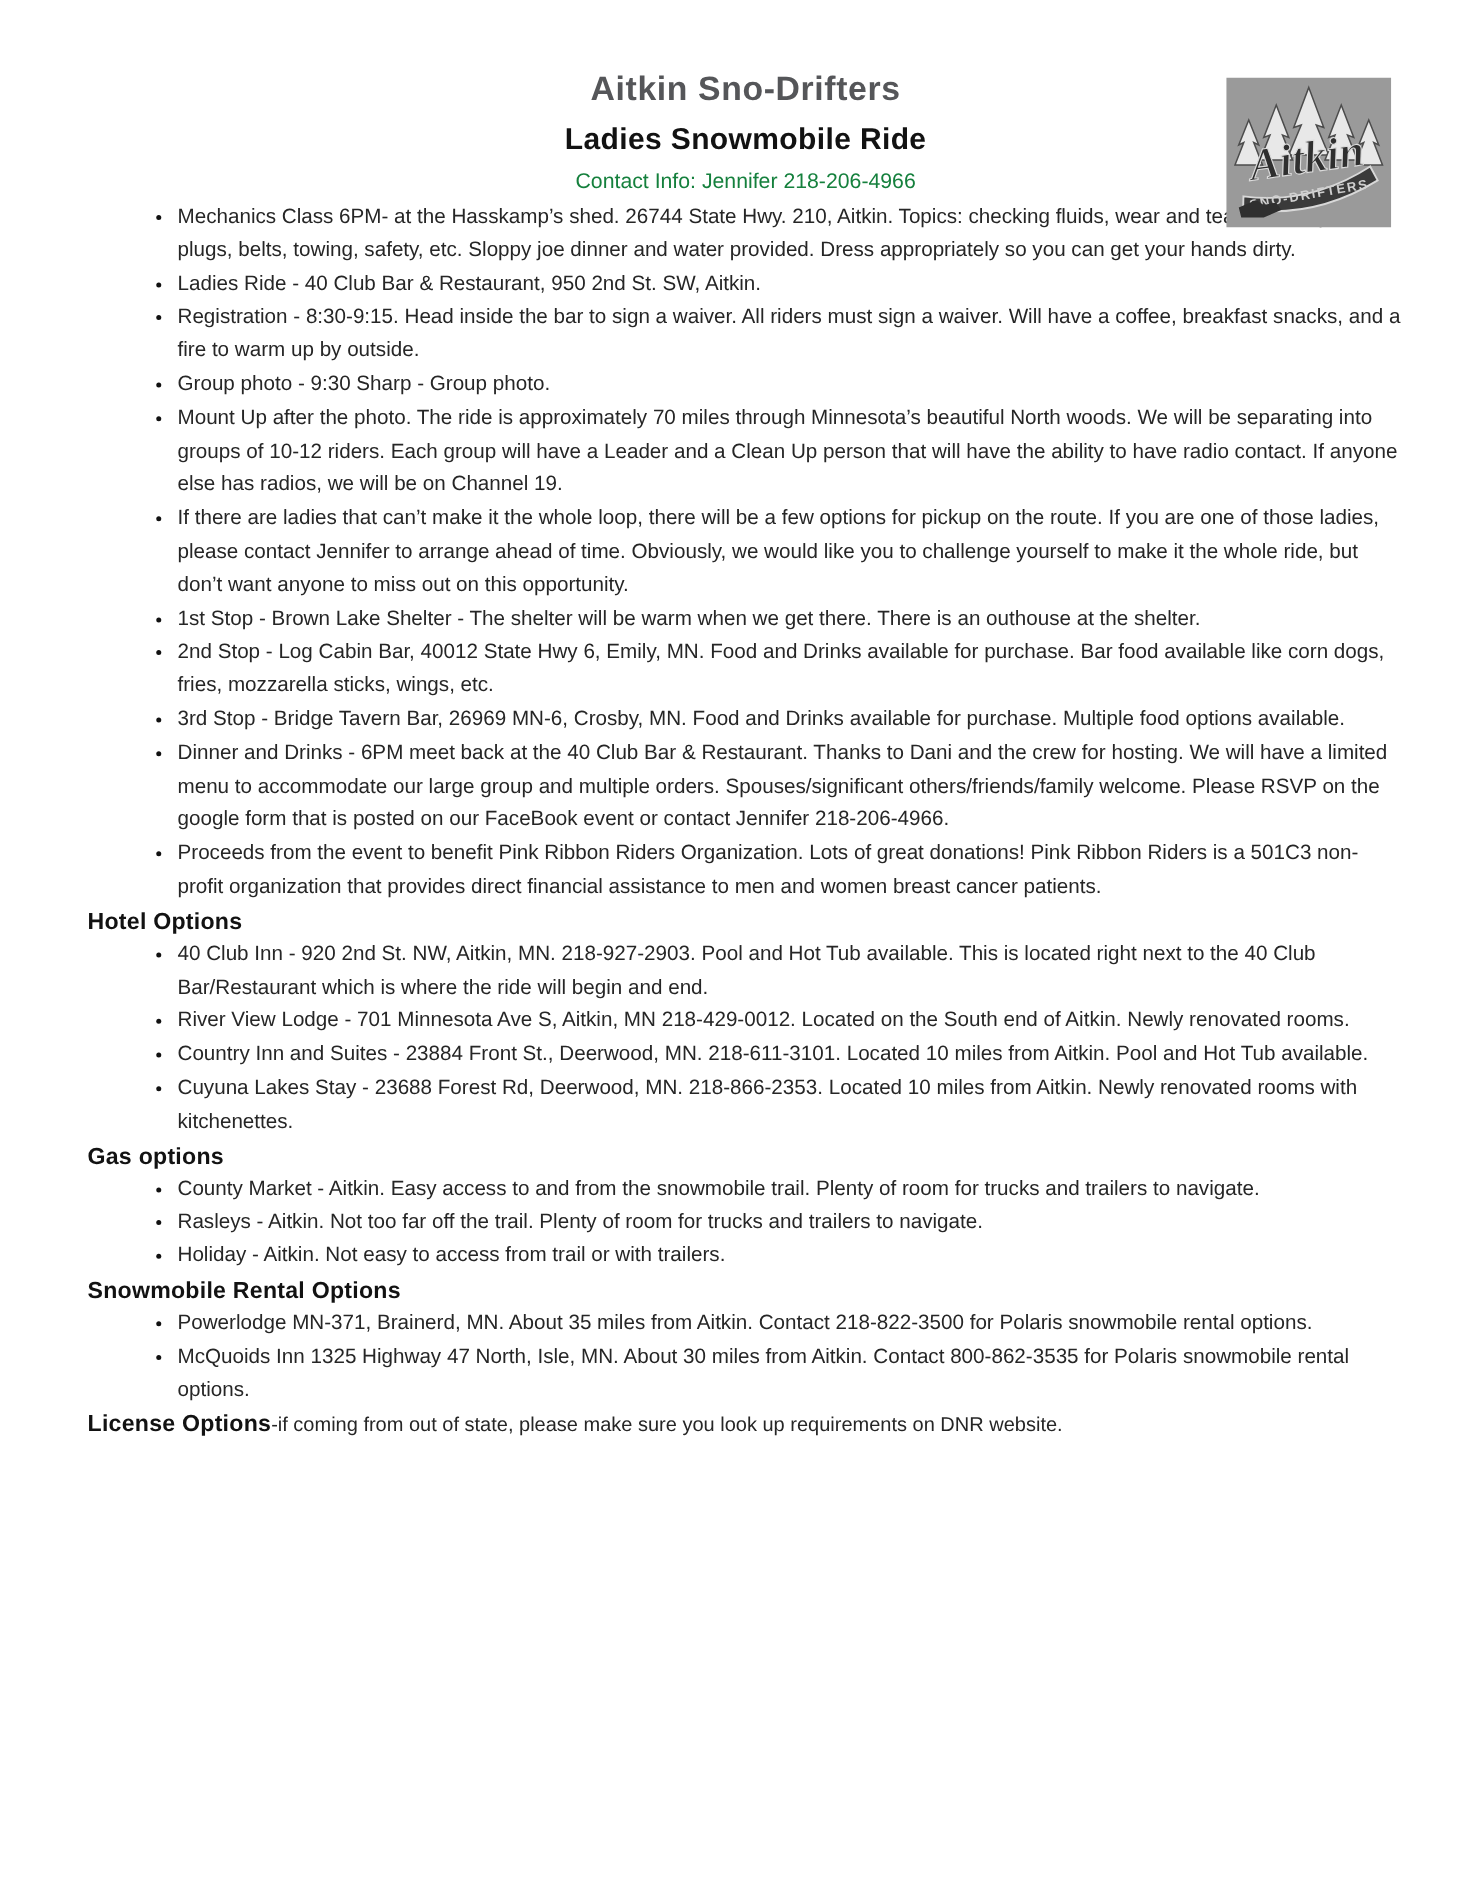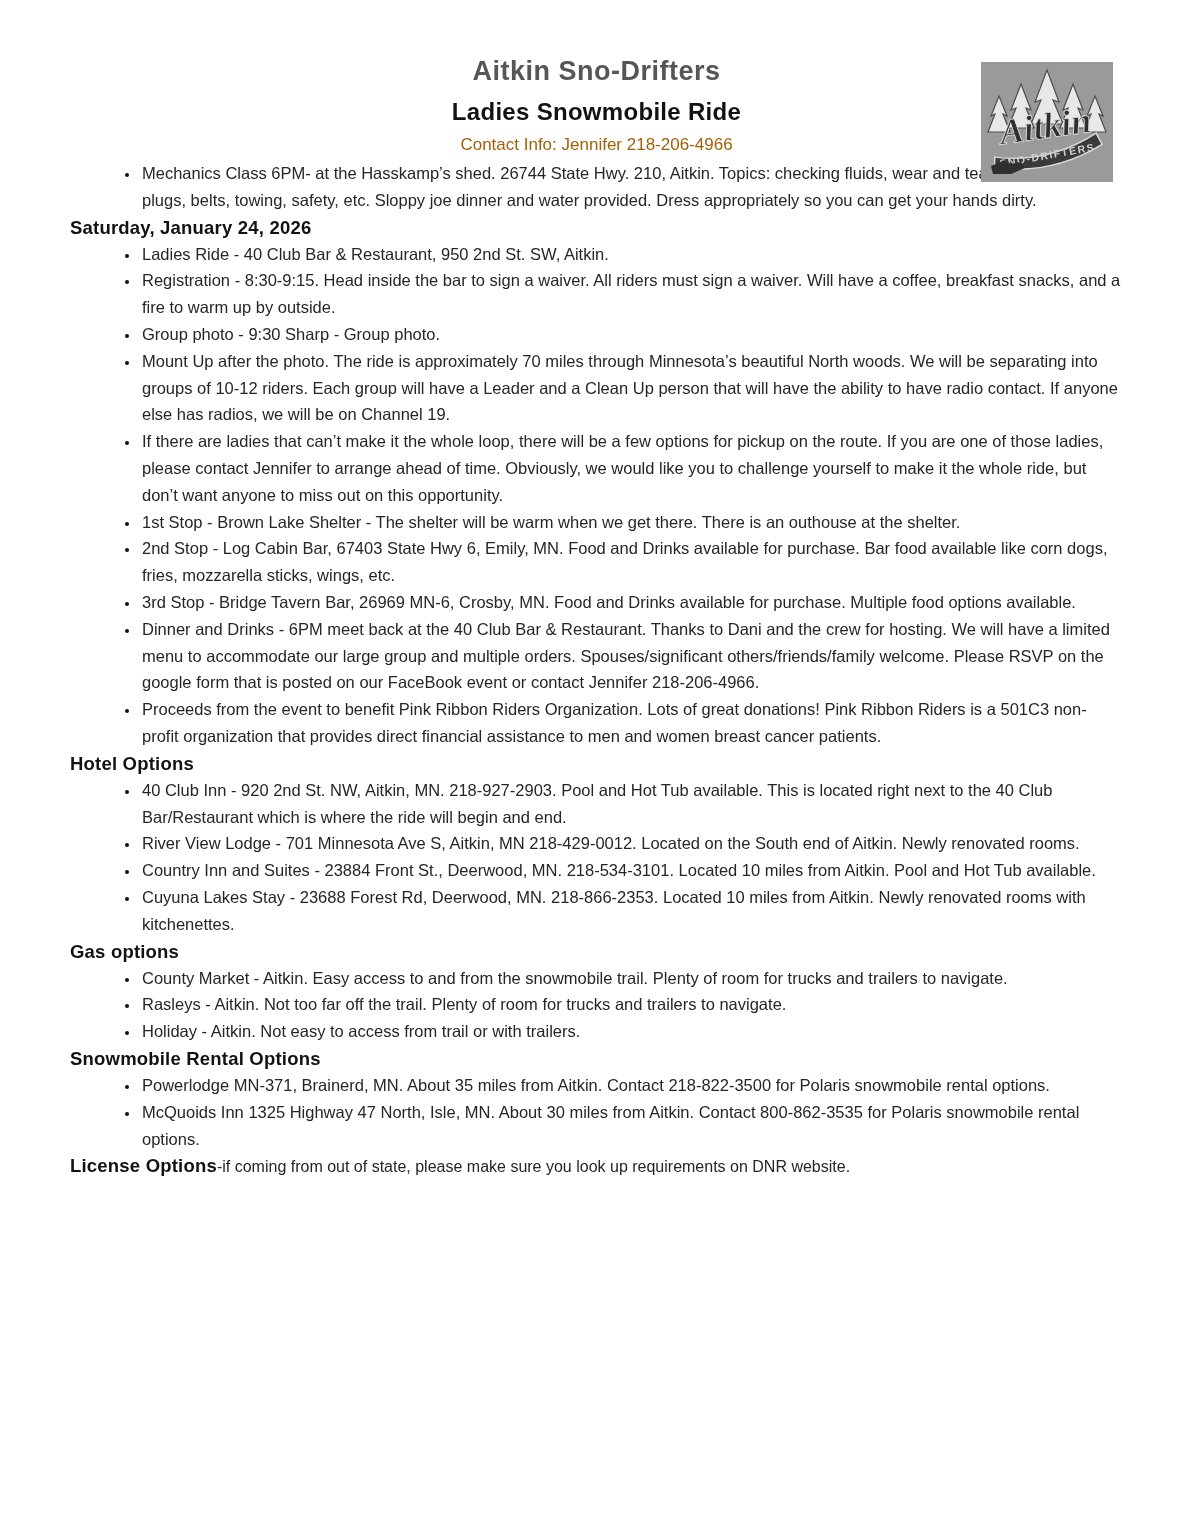--- a/index.html
+++ b/index.html
@@ -33,21 +33,21 @@
   .doc-subtitle {
     font-size: 24px;
     font-weight: 800;
     letter-spacing: 0.3px;
     color: #121212;
     line-height: 31px;
     margin: 8px 0 0 0;
   }
   .doc-contact {
     font-size: 17px;
-    color: #a16207;
+    color: #15803d;
     line-height: 27px;
     margin: 4px 0 0 0;
   }
   .logo-box {
     position: absolute;
     top: 62px;
     right: 66px;
     width: 132px;
     height: 120px;
   }
@@ -116,40 +116,39 @@
     <div class="doc-contact">Contact Info:  Jennifer 218-206-4966</div>
   </div>
 
   <div class="sections">
       <section>
         <ul class="bullets">
           <li>Mechanics Class 6PM- at the Hasskamp’s shed.  26744 State Hwy. 210, Aitkin.  Topics: checking fluids, wear and tear items, spark plugs, belts, towing, safety, etc.  Sloppy joe dinner and water provided.  Dress appropriately so you can get your hands dirty.</li>
         </ul>
       </section>
       <section>
-        <h2 class="section-heading"><span>Saturday, January 24, 2026</span></h2>
         <ul class="bullets">
           <li>Ladies Ride - 40 Club Bar &amp; Restaurant, 950 2nd St. SW, Aitkin.</li>
           <li>Registration - 8:30-9:15.  Head inside the bar to sign a waiver.  All riders must sign a waiver.  Will have a coffee, breakfast snacks, and a fire to warm up by outside.</li>
           <li>Group photo - 9:30 Sharp - Group photo.</li>
           <li>Mount Up after the photo.  The ride is approximately 70 miles through Minnesota’s beautiful North woods.  We will be separating into groups of 10-12 riders.  Each group will have a Leader and a Clean Up person that will have the ability to have radio contact.  If anyone else has radios, we will be on Channel 19.</li>
           <li>If there are ladies that can’t make it the whole loop, there will be a few options for pickup on the route.  If you are one of those ladies, please contact Jennifer to arrange ahead of time.  Obviously, we would like you to challenge yourself to make it the whole ride, but don’t want anyone to miss out on this opportunity.</li>
           <li>1st Stop - Brown Lake Shelter - The shelter will be warm when we get there.  There is an outhouse at the shelter.</li>
-          <li>2nd Stop - Log Cabin Bar, 67403 State Hwy 6, Emily, MN.  Food and Drinks available for purchase.  Bar food available like corn dogs, fries, mozzarella sticks, wings, etc.</li>
+          <li>2nd Stop - Log Cabin Bar, 40012 State Hwy 6, Emily, MN.  Food and Drinks available for purchase.  Bar food available like corn dogs, fries, mozzarella sticks, wings, etc.</li>
           <li>3rd Stop - Bridge Tavern Bar, 26969 MN-6, Crosby, MN.  Food and Drinks available for purchase.  Multiple food options available.</li>
           <li>Dinner and Drinks - 6PM meet back at the 40 Club Bar &amp; Restaurant.  Thanks to Dani and the crew for hosting.  We will have a limited menu to accommodate our large group and multiple orders.  Spouses/significant others/friends/family welcome.  Please RSVP on the google form that is posted on our FaceBook event or contact Jennifer 218-206-4966.</li>
           <li>Proceeds from the event to benefit Pink Ribbon Riders Organization.  Lots of great donations!  Pink Ribbon Riders is a 501C3 non-profit organization that provides direct financial assistance to men and women breast cancer patients.</li>
         </ul>
       </section>
       <section>
         <h2 class="section-heading"><span>Hotel Options</span></h2>
         <ul class="bullets">
           <li>40 Club Inn - 920 2nd St. NW, Aitkin, MN.  218-927-2903.  Pool and Hot Tub available.  This is located right next to the 40 Club Bar/Restaurant which is where the ride will begin and end.</li>
           <li>River View Lodge - 701 Minnesota Ave S, Aitkin, MN 218-429-0012.  Located on the South end of Aitkin.  Newly renovated rooms.</li>
-          <li>Country Inn and Suites - 23884 Front St., Deerwood, MN.  218-534-3101.  Located 10 miles from Aitkin.  Pool and Hot Tub available.</li>
+          <li>Country Inn and Suites - 23884 Front St., Deerwood, MN.  218-611-3101.  Located 10 miles from Aitkin.  Pool and Hot Tub available.</li>
           <li>Cuyuna Lakes Stay - 23688 Forest Rd, Deerwood, MN.  218-866-2353.  Located 10 miles from Aitkin.  Newly renovated rooms with kitchenettes.</li>
         </ul>
       </section>
       <section>
         <h2 class="section-heading"><span>Gas options</span></h2>
         <ul class="bullets">
           <li>County Market - Aitkin.  Easy access to and from the snowmobile trail.  Plenty of room for trucks and trailers to navigate.</li>
           <li>Rasleys - Aitkin.  Not too far off the trail.  Plenty of room for trucks and trailers to navigate.</li>
           <li>Holiday - Aitkin.  Not easy to access from trail or with trailers.</li>
         </ul>

